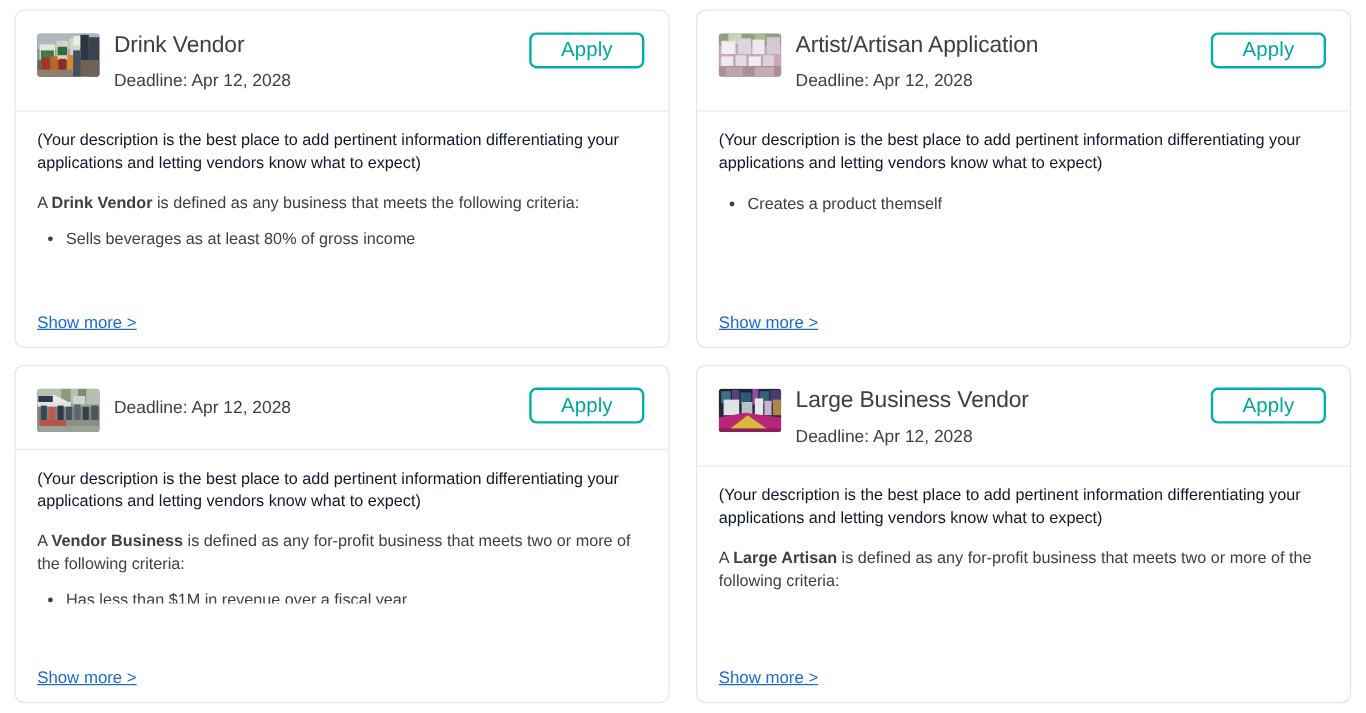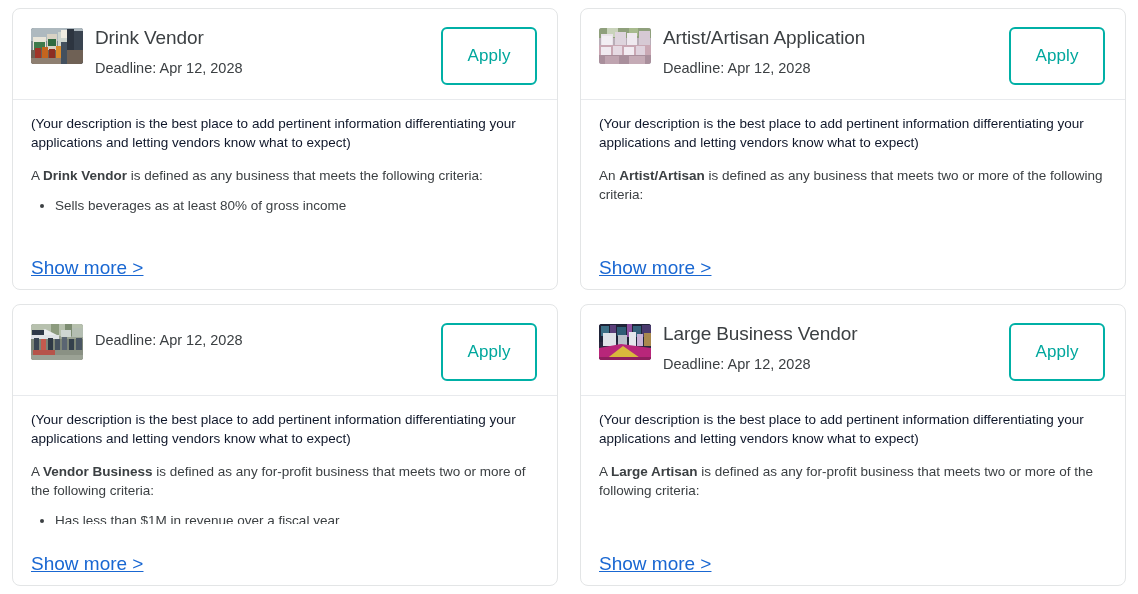--- a/index.html
+++ b/index.html
@@ -73,21 +73,21 @@
     color: #3c4043;
     margin-top: 8px;
     font-weight: 400;
   }
 
   .apply-btn {
     flex: 0 0 auto;
     margin-top: 2px;
     margin-right: 2px;
     min-width: 96px;
-    height: 58px;
+    height: 30px;
     border: 2px solid #00b0a6;
     border-radius: 6px;
     background: #ffffff;
     color: #00a79d;
     font-size: 17px;
     font-family: "Liberation Sans", sans-serif;
     font-weight: 400;
     letter-spacing: 0.1px;
     cursor: pointer;
     display: flex;
@@ -134,21 +134,21 @@
     font-size: 13.5px;
     line-height: 21px;
     color: #3c4043;
   }
 
   
   .showmore {
     position: absolute;
     left: 18px;
     bottom: 12px;
-    font-size: 19px;
+    font-size: 14px;
     line-height: 18px;
     color: #1967d2;
     text-decoration: underline;
     cursor: pointer;
     background: #ffffff;
     padding-right: 6px;
     padding-top: 2px;
   }
 
   
@@ -226,21 +226,20 @@
       </div>
       <div class="head-text">
         <div class="app-title">Artist/Artisan Application</div>
         <div class="app-deadline">Deadline: Apr 12, 2028</div>
       </div>
       <button class="apply-btn">Apply</button>
     </div>
     <div class="divider"></div>
     <div class="card-body">
       <p class="desc">(Your description is the best place to add pertinent information differentiating your applications and letting vendors know what to expect)</p>
-      <p class="defline"><span>An </span><b>Artist/Artisan</b><span> is defined as any business that meets two or more of the following criteria:</span></p>
       <ul class="criteria">
         <li>Creates a product themself</li>
 
       </ul>
     </div>
     <a class="showmore">Show more &gt;</a>
   </div>
 
   <div class="card clip-loose">
     <div class="card-header">

